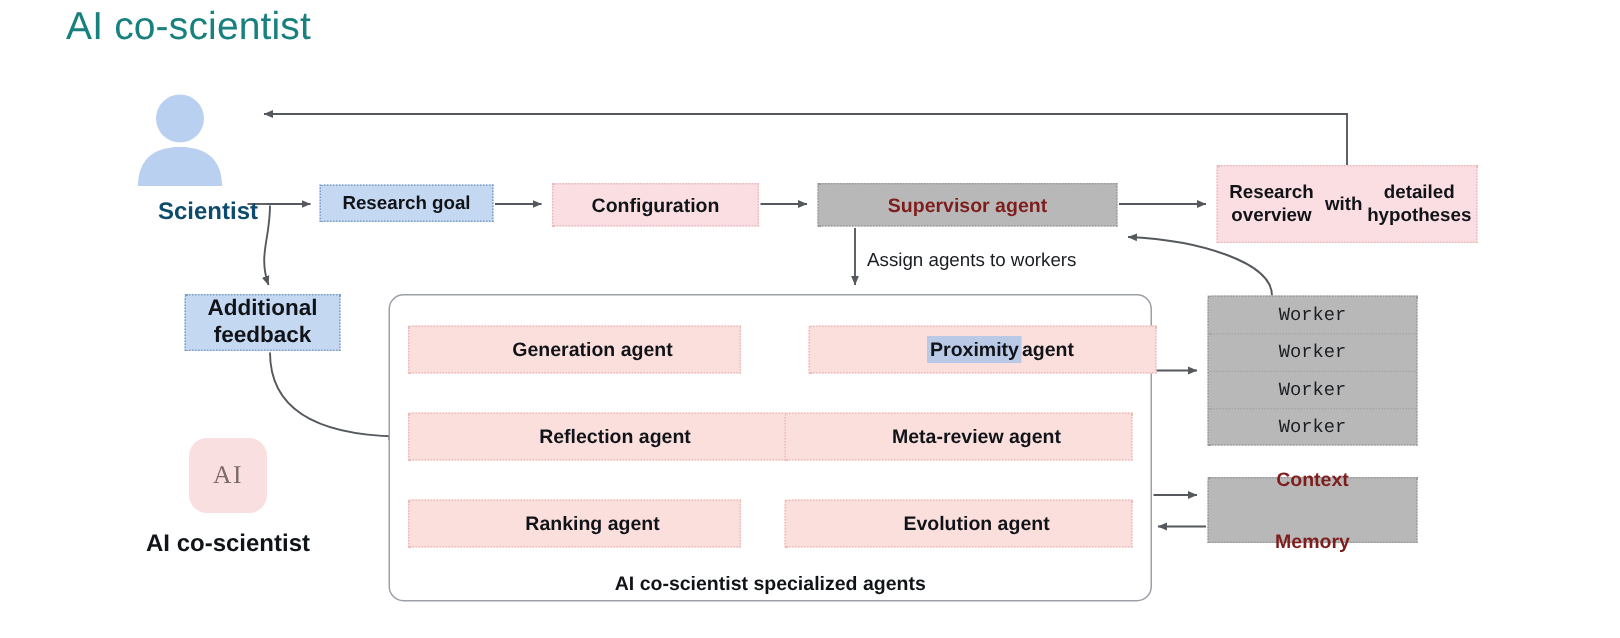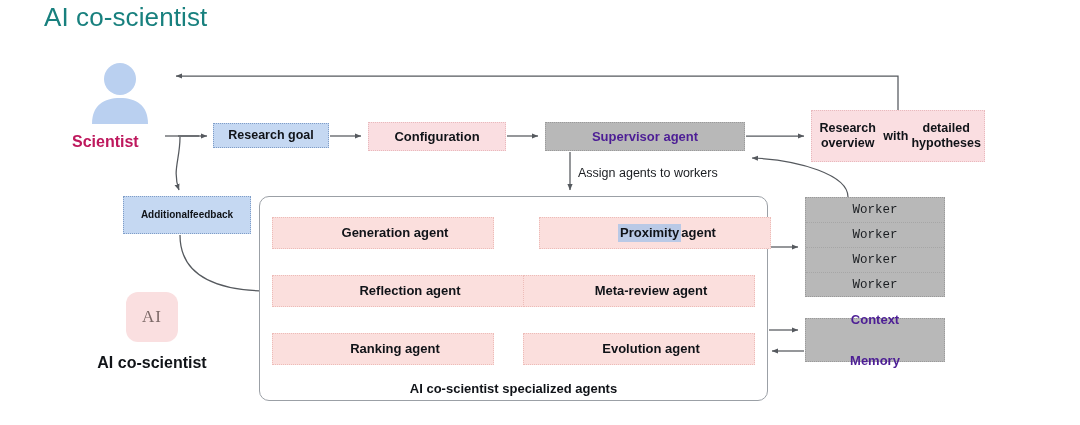--- a/index.html
+++ b/index.html
@@ -55,24 +55,24 @@
     left: 88px;
     top: 62px;
     width: 64px;
     height: 62px;
   }
   #scientist-label {
     position: absolute;
     left: 72px;
     top: 133px;
     width: 100px;
-    text-align: left;
+    text-align: right;
     font-size: 16px;
     font-weight: bold;
-    color: #be185d;
+    color: #0c4a6e;
     white-space: nowrap;
   }
 
   
   #ai-logo {
     position: absolute;
     left: 126px;
     top: 292px;
     width: 52px;
     height: 50px;
@@ -107,38 +107,38 @@
   }
   .box-pink {
     background: #fadee1;
     border: 1px dotted #e9b9bd;
     color: #101318;
     font-weight: bold;
   }
   .box-gray {
     background: #b8b8b8;
     border: 1px dotted #9a9a9a;
-    color: #4c1d95;
+    color: #7f1d1d;
     font-weight: bold;
   }
   .agent-box {
     background: #fbdfdd;
     border: 1px dotted #edbcb8;
     color: #101318;
     font-weight: bold;
     padding-left: 24px;
   }
 
   
   #research-goal  { left: 213px; top: 123px; width: 116px; height: 25px; font-size: 12.5px; }
   #configuration  { left: 368px; top: 122px; width: 138px; height: 29px; font-size: 13px; }
   #supervisor     { left: 545px; top: 122px; width: 200px; height: 29px; font-size: 13px; }
   #additional-feedback {
-    left: 123px; top: 196px; width: 128px; height: 38px; font-size: 10px;
-    flex-direction: row;
+    left: 123px; top: 196px; width: 104px; height: 38px; font-size: 15px;
+    flex-direction: column;
   }
   #research-overview {
     left: 811px; top: 110px; width: 174px; height: 52px; font-size: 12.5px;
     flex-direction: row;
   }
 
   
   #workers {
     left: 805px; top: 197px; width: 140px; height: 100px;
     background: #b8b8b8;

